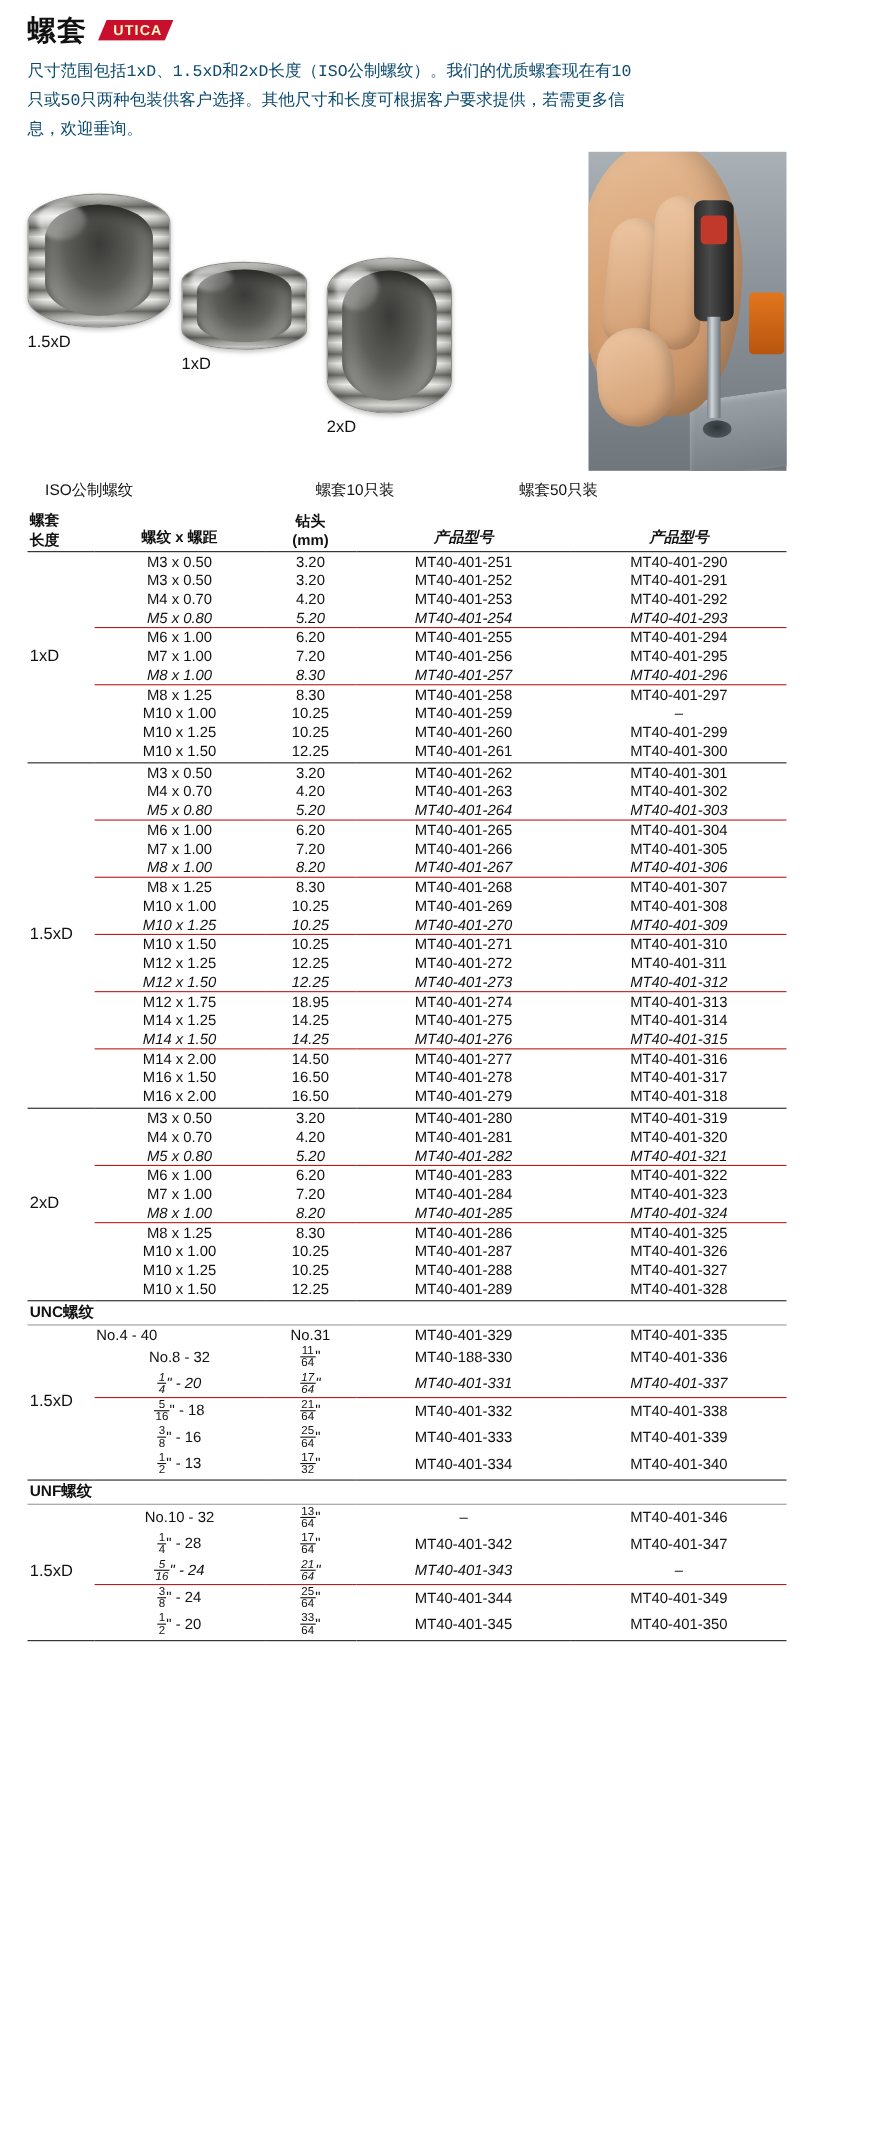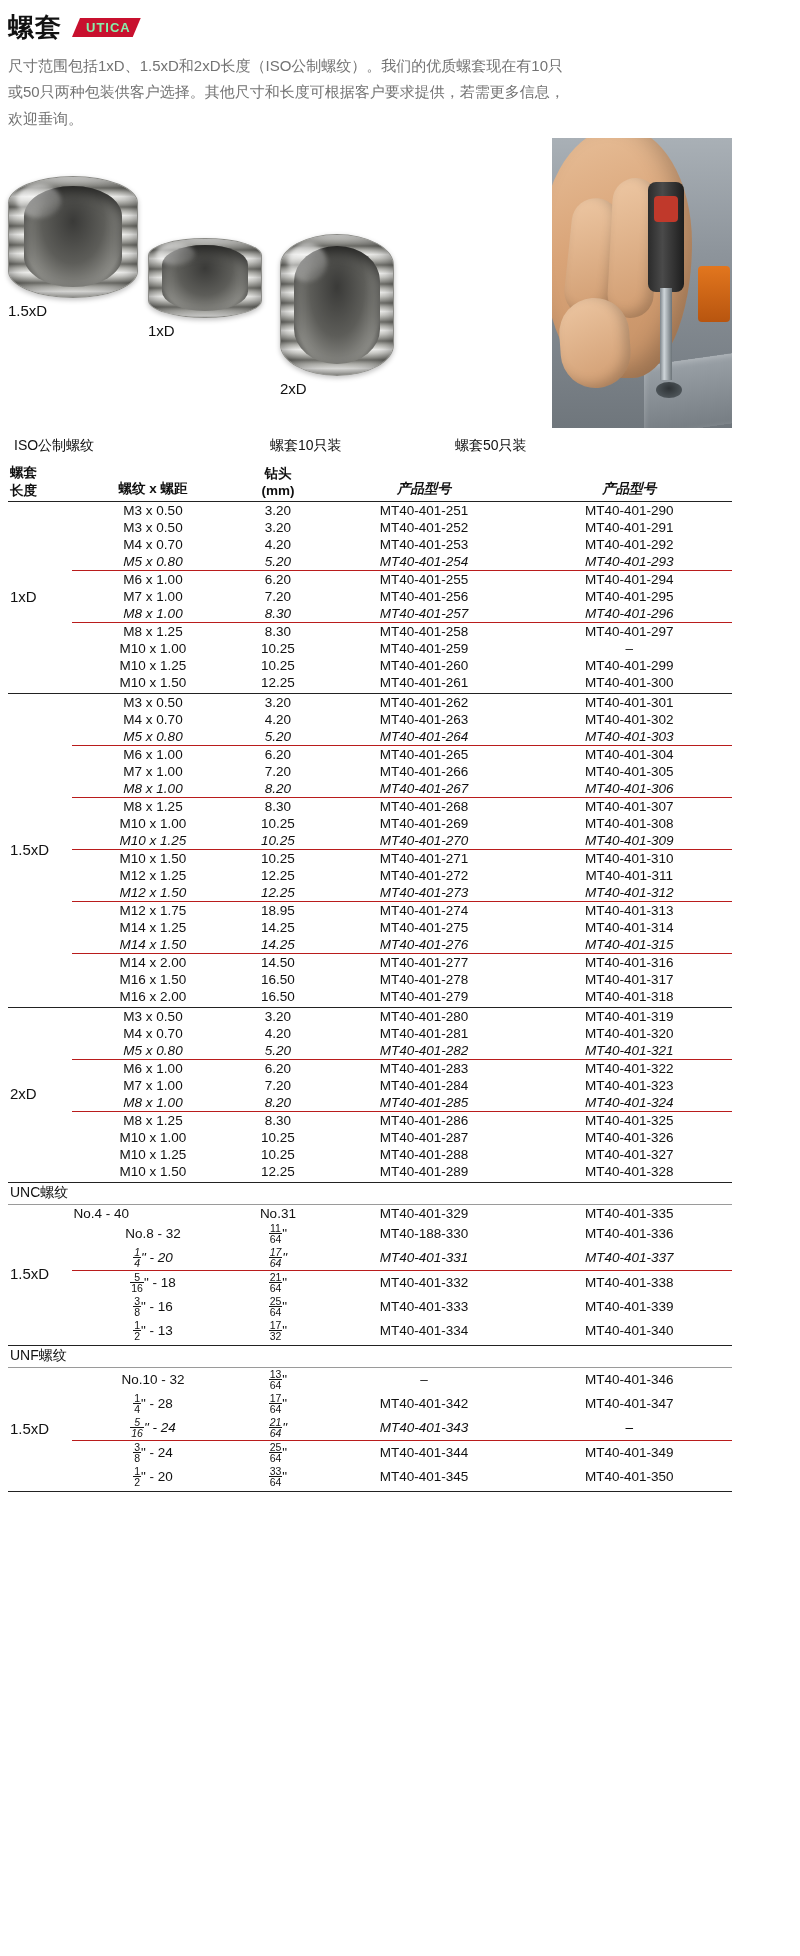--- a/index.html
+++ b/index.html
@@ -3,32 +3,32 @@
 <meta charset="utf-8">
 <style>
   html,body{margin:0;padding:0;}
   body{
     width:800px;
     background:#ffffff;
     font-family:"Liberation Sans", sans-serif;
     color:#1a1a1a;
     -webkit-font-smoothing:antialiased;
   }
-  .page{width:740px; min-height:1956px; position:relative; padding:0 8px; box-sizing:border-box;}
+  .page{width:740px; min-height:1956px; position:relative; padding:0 25px; box-sizing:border-box;}
 
   
   .title-row{display:flex; align-items:center; gap:10px; padding-top:10px;}
   .title{font-size:26px; font-weight:bold; letter-spacing:1px; color:#111;}
   .logo{
-    display:inline-block; background:#c8102e; color:#86efac; font-size:13px; font-weight:bold;
+    display:inline-block; background:#c8102e; color:#fef9c3; font-size:13px; font-weight:bold;
     padding:2px 10px 2px 14px; letter-spacing:1px;
     clip-path:polygon(8px 0, 100% 0, calc(100% - 8px) 100%, 0 100%);
     font-family:"Liberation Sans", sans-serif;
   }
-  .intro{font-size:15px; line-height:1.75; margin-top:8px; color:#737373; max-width:560px;}
+  .intro{font-size:15px; line-height:1.75; margin-top:8px; color:#0c4a6e; max-width:560px;font-family:Liberation Mono, monospace;}
 
   
   .photos{position:relative; height:295px; margin-top:6px;}
   .coil{position:absolute;}
   .coil .body{
     position:relative; border-radius:50%/22%;
     background:
       repeating-linear-gradient(to bottom,
         #f2f2f0 0px, #cfcfcb 4px, #9b9b96 8px, #6f6f6a 11px, #b5b5b0 15px, #e8e8e5 19px);
     box-shadow:inset 0 0 16px rgba(0,0,0,.45), 0 2px 5px rgba(0,0,0,.25);
@@ -98,40 +98,40 @@
     border-radius:50%;
   }
   .ph-orange{
     position:absolute; right:2px; top:128px; width:32px; height:56px;
     background:linear-gradient(180deg,#e2761e,#b8550f); border-radius:4px;
   }
 
   
   .caps{position:relative; height:26px; font-size:14px; color:#111; margin-top:4px;}
   .caps span{position:absolute; top:0;}
-  .cap-iso{left:6px;}
+  .cap-iso{left:16px;}
   .cap-10{left:262px;}
   .cap-50{left:447px;}
 
   
   table.spec{width:100%; border-collapse:collapse; font-size:13.5px; color:#111;}
   table.spec td, table.spec th{padding:1px 2px; vertical-align:middle;}
   .hdr td{font-weight:bold; font-size:13.5px; text-align:center; padding-bottom:2px;}
   .hdr td.c-len{width:56px; text-align:left;}
   .hdr td.c-thd{width:150px;}
   .hdr td.c-drill{width:78px;}
   .hdr td.c-p10{width:190px; font-style:italic;}
   .hdr td.c-p50{width:190px; font-style:italic;}
   .line-bot{border-bottom:1.5px solid #222;}
   .thin-bot{border-bottom:1px solid #b91c1c;font-style:italic;}
   td.len{font-size:15px; text-align:left; padding-left:2px; white-space:nowrap;}
   td.thread{text-align:center; white-space:nowrap;}
   td.drill{text-align:center;}
   td.pn{text-align:center; font-family:"Liberation Sans", sans-serif;}
-  .sec-title{font-size:14px; font-weight:normal; text-align:left; padding:2px 0 2px 2px;margin-left:24px;}
+  .sec-title{font-size:14px; font-weight:bold; text-align:left; padding:2px 0 2px 2px;margin-left:24px;}
   .frac{display:inline-block; font-size:10.5px; line-height:1; vertical-align:middle; text-align:center;}
   .frac .n{display:block; border-bottom:1px solid #111; padding:0 1px;}
   .frac .d{display:block; padding:0 1px;}
   .inch{font-size:13.5px;}
 </style>
 </head>
 <body>
 
 <div class="page">
 

